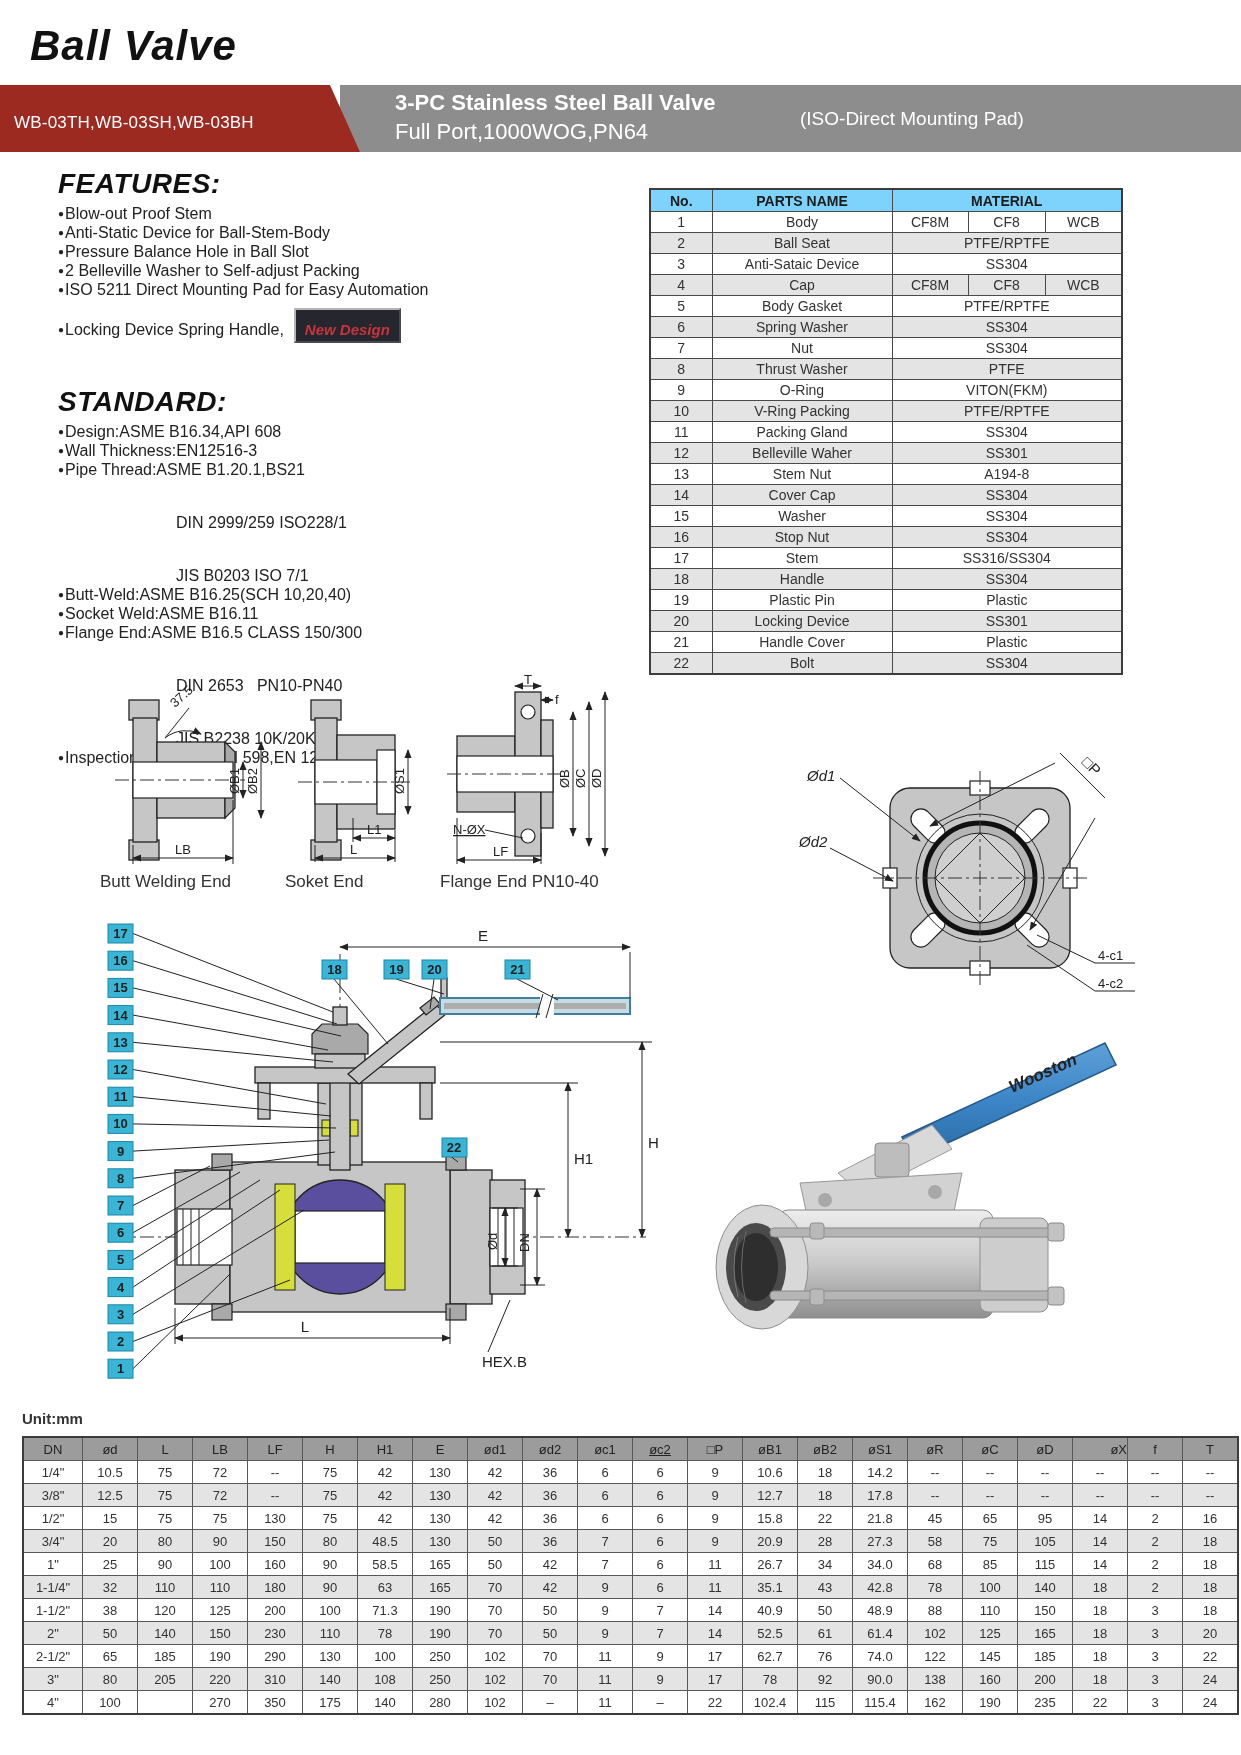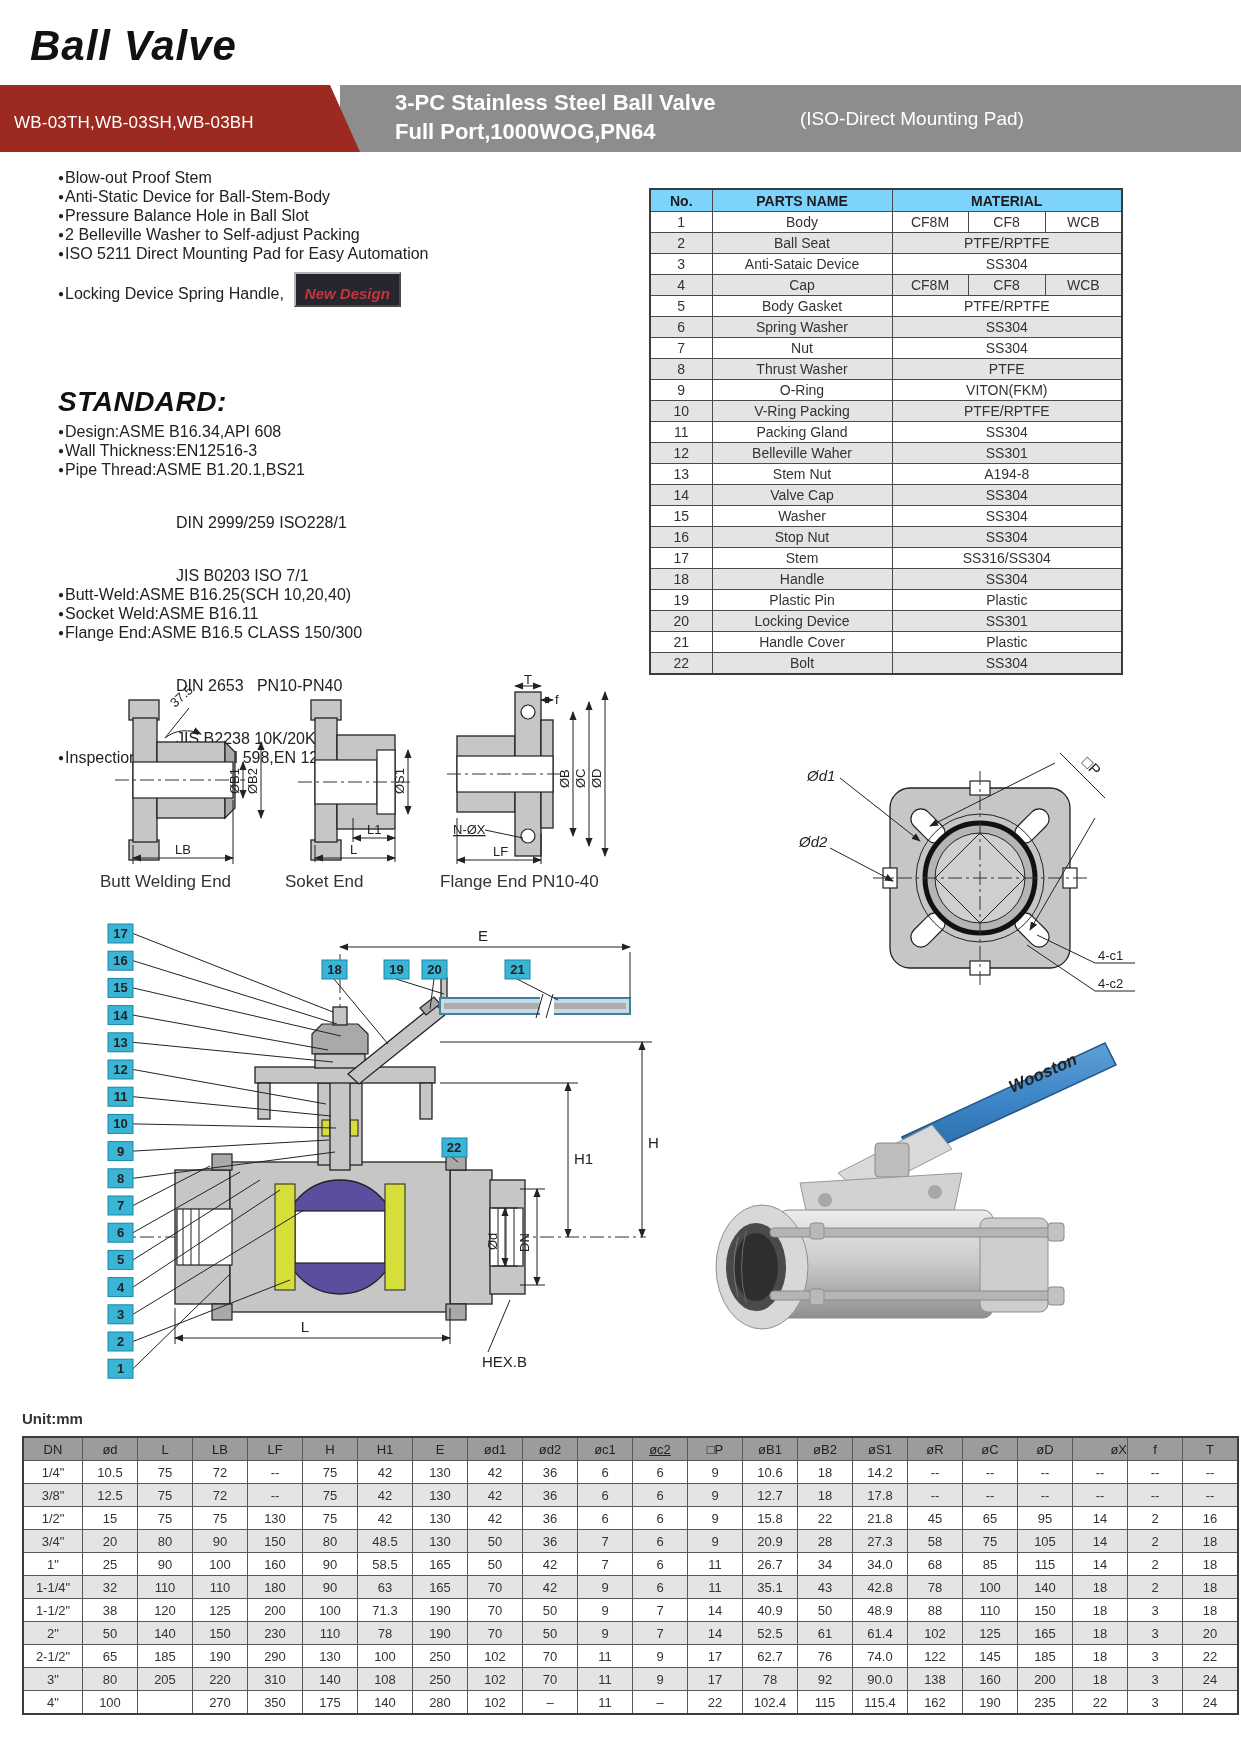--- a/index.html
+++ b/index.html
@@ -5,21 +5,21 @@
   html,body{margin:0;padding:0;background:#fff;}
   body{width:1241px;height:1755px;position:relative;font-family:"Liberation Sans",sans-serif;color:#222;overflow:hidden;}
   .abs{position:absolute;}
   
   .page-title{left:30px;top:22px;font-style:italic;font-weight:600;font-size:42px;color:#111;letter-spacing:1px;}
   .banner-gray{left:340px;top:85px;width:901px;height:67px;background:#8d8d8d;}
   .banner-red{left:0;top:85px;width:380px;height:67px;background:#9c2a21;
     clip-path:polygon(0 0,330px 0,360px 100%,0 100%);}
   .banner-models{left:14px;top:113px;color:#fff;font-size:17px;letter-spacing:.2px;}
   .banner-line1{left:395px;top:90px;color:#fff;font-size:22px;font-weight:600;}
-  .banner-line2{left:395px;top:119px;color:#fff;font-size:22px;font-weight:700;}
+  .banner-line2{left:395px;top:119px;color:#fff;font-size:22px;font-weight:400;}
   .banner-note{left:800px;top:108px;color:#fff;font-size:19px;}
   
   .sec-head{font-style:italic;font-weight:700;font-size:28px;color:#111;letter-spacing:.5px;margin-bottom:4px;}
   .features-box{left:58px;top:168px;width:420px;}
   .standard-box{left:58px;top:386px;width:430px;}
   .b-line{font-size:16px;line-height:19px;color:#222;white-space:pre;}
   .b-line .blt{font-size:10px;vertical-align:2px;margin-right:1px;}
   .b-line.indent{padding-left:118px;margin-top:34px;}
   .handle-line{margin-top:9px;}
   .new-badge{display:inline-block;margin-left:10px;background:#26262f;color:#c9343c;
@@ -57,20 +57,21 @@
 
 <div class="abs page-title">Ball Valve</div>
 <div class="abs banner-gray"></div>
 <div class="abs banner-red"></div>
 <div class="abs banner-models">WB-03TH,WB-03SH,WB-03BH</div>
 <div class="abs banner-line1">3-PC Stainless Steel Ball Valve</div>
 <div class="abs banner-line2">Full Port,1000WOG,PN64</div>
 <div class="abs banner-note">(ISO-Direct Mounting Pad)</div>
 
 <div class="abs features-box">
+  <div class="sec-head">FEATURES:</div>
   <div id="features-list">
       <div class="b-line"><span class="blt">●</span>Blow-out Proof Stem</div>
       <div class="b-line"><span class="blt">●</span>Anti-Static Device for Ball-Stem-Body</div>
       <div class="b-line"><span class="blt">●</span>Pressure Balance Hole in Ball Slot</div>
       <div class="b-line"><span class="blt">●</span>2 Belleville Washer to Self-adjust Packing</div>
       <div class="b-line"><span class="blt">●</span>ISO 5211 Direct Mounting Pad for Easy Automation</div>
     </div>
   <div class="b-line handle-line"><span class="blt">●</span><span>Locking Device Spring Handle,</span><span class="new-badge">New Design</span></div>
 </div>
 
@@ -172,21 +173,21 @@
           <td>Belleville Waher</td>
           <td colspan="3">SS301</td>
         </tr>
         <tr>
           <td>13</td>
           <td>Stem Nut</td>
           <td colspan="3">A194-8</td>
         </tr>
         <tr>
           <td>14</td>
-          <td>Valve Cap</td>
+          <td>Cover Cap</td>
           <td colspan="3">SS304</td>
         </tr>
         <tr>
           <td>15</td>
           <td>Washer</td>
           <td colspan="3">SS304</td>
         </tr>
         <tr>
           <td>16</td>
           <td>Stop Nut</td>

